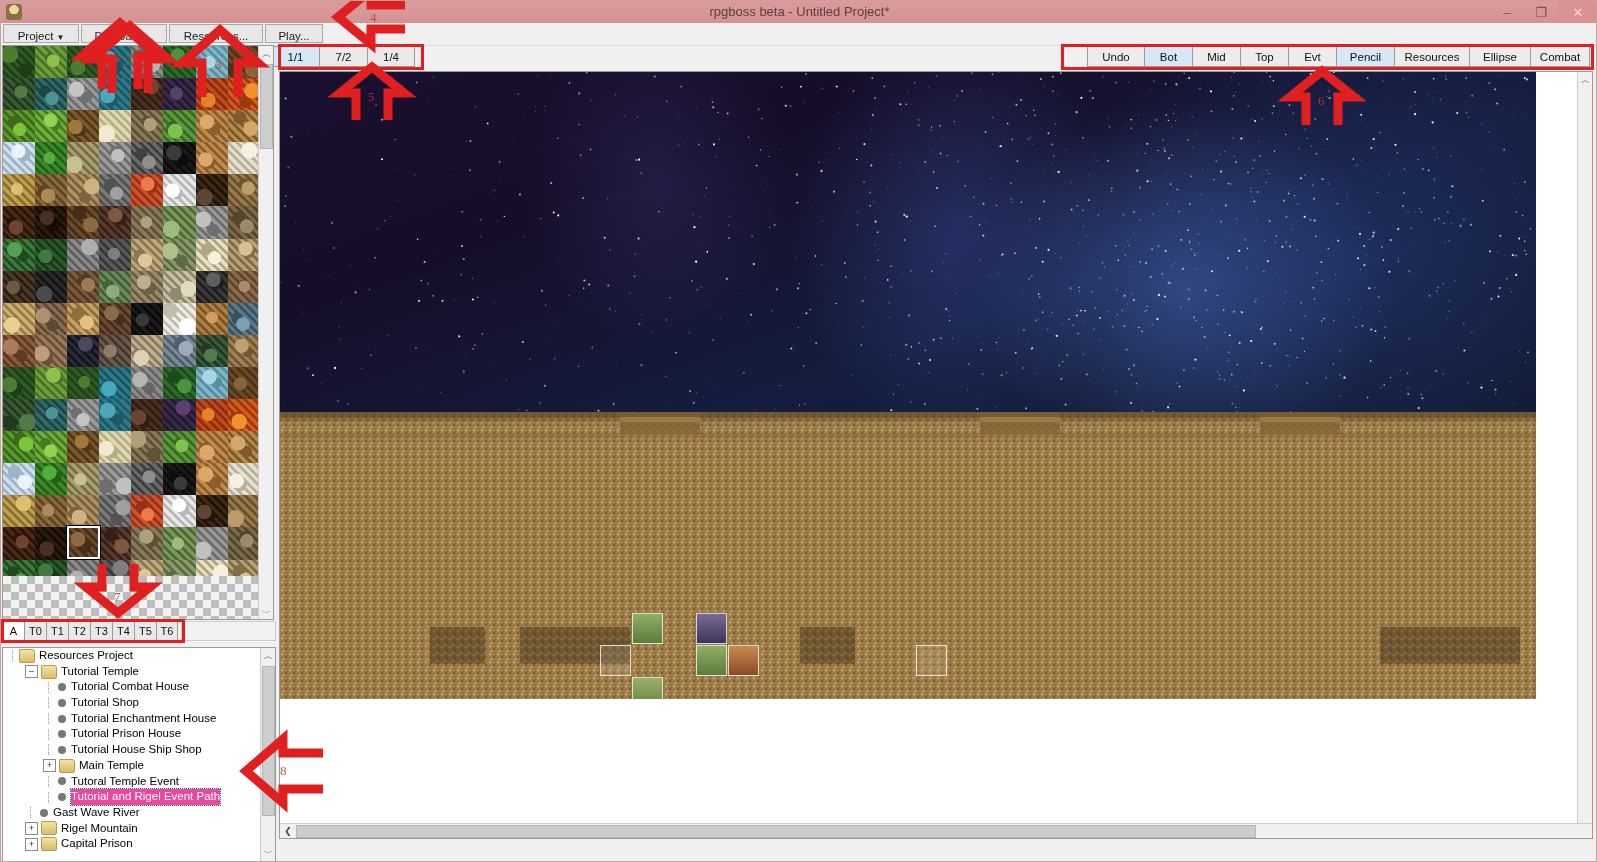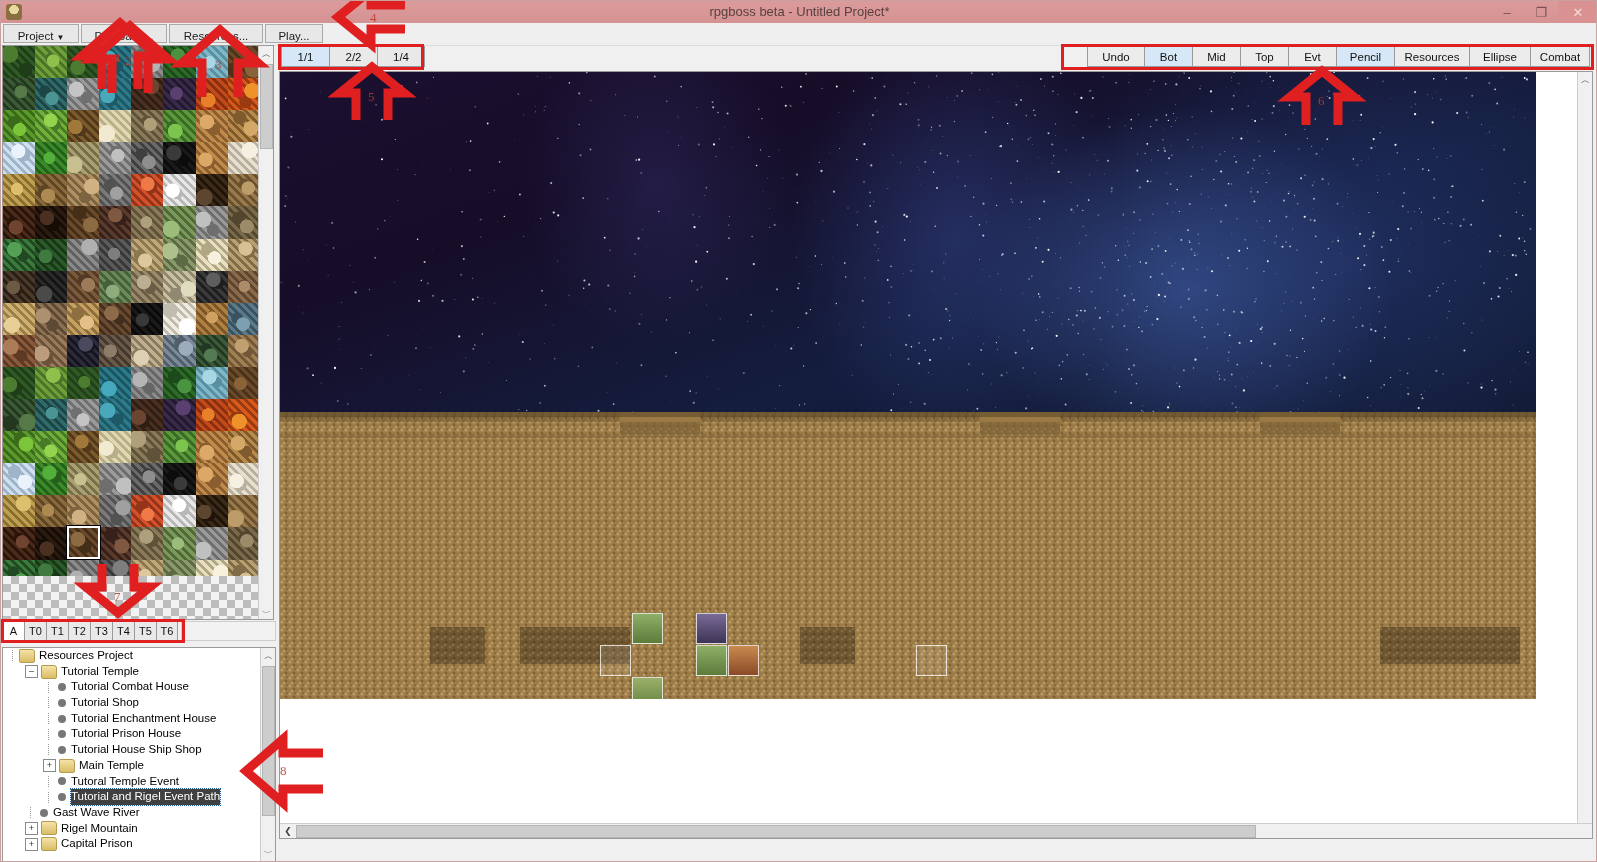--- a/index.html
+++ b/index.html
@@ -25,21 +25,21 @@
   
   .menustrip{position:absolute;left:0;top:22px;width:1597px;height:22px;
     background:#efefef;border-bottom:1px solid #dcdcdc;}
   .mbtn{position:absolute;top:1px;height:19px;background:#e8e8e8;
     border:1px solid #a9a9a9;font-size:11.5px;color:#1a1a1a;
     display:flex;align-items:flex-end;justify-content:center;
     box-sizing:border-box;}
   .caret{margin-left:3px;font-size:8px;}
 
   
-  .zoomgrp{position:absolute;left:280px;top:45px;display:flex;align-items:center;}
+  .zoomgrp{position:absolute;left:270px;top:45px;display:flex;align-items:center;}
   .zbtn{width:48px;height:21px;background:#e9e9e9;border:1px solid #9a9a9a;
     border-right:none;font-size:11.5px;color:#111;display:flex;
     align-items:center;justify-content:center;box-sizing:border-box;}
   .zbtn:last-child{border-right:1px solid #9a9a9a;}
   .zbtn.sel{background:#d6e7f7;}
 
   
   .tools{position:absolute;right:6px;top:45px;display:flex;}
   .tbtn{height:21px;background:#ececec;border:1px solid #9a9a9a;
     border-right:none;font-size:11.5px;color:#111;display:flex;
@@ -92,21 +92,21 @@
     display:inline-flex;align-items:center;justify-content:center;
     font-size:9px;line-height:9px;color:#333;margin-right:3px;flex:none;}
   .dotted{width:12px;height:11px;flex:none;position:relative;}
   .dotted:before{content:"";position:absolute;left:5px;top:0;bottom:0;
     border-left:1px dotted #9a9a9a;}
   .folder{width:14px;height:12px;flex:none;margin-right:4px;
     background:linear-gradient(#f4e3a8,#d9bd66);border:1px solid #b49b4e;
     border-radius:1px 3px 2px 2px;}
   .evtdot{width:8px;height:8px;border-radius:50%;background:#777;
     flex:none;margin:0 5px 0 3px;}
-  .trow.sel .lbl{background:#404040;color:#fff;outline:1px dotted #1a5fa4;}
+  .trow.sel .lbl{background:#ec4899;color:#fff;outline:1px dotted #1a5fa4;}
   .tree-sb{position:absolute;right:0;top:0;width:15px;height:100%;
     background:#f0f0f0;border-left:1px solid #cdcdcd;box-sizing:border-box;}
 
   
   .mapwrap{position:absolute;left:278px;top:70px;width:1314px;height:768px;
     background:#fff;border:1px solid #9a9a9a;box-sizing:border-box;
     overflow:hidden;}
   .mapcanvas{position:absolute;left:0;top:0;width:1256px;height:627px;
     overflow:hidden;}
   .sky{position:absolute;left:0;top:0;width:1256px;height:372px;
@@ -162,21 +162,21 @@
         <span>Project</span>
         <span class="caret">▼</span>
       </div>
     <div class="mbtn" style="left:80px;width:86px">Database...</div>
     <div class="mbtn" style="left:168px;width:94px">Resources...</div>
     <div class="mbtn" style="left:264px;width:58px">Play...</div>
   </div>
 
   <div class="zoomgrp">
     <div class="zbtn sel">1/1</div>
-    <div class="zbtn">2/2</div>
+    <div class="zbtn">7/2</div>
     <div class="zbtn">1/4</div>
   </div>
 
   <div class="tools">
     <div class="tbtn" style="width:57px">Undo</div>
     <div class="tbtn sel" style="width:48px">Bot</div>
     <div class="tbtn" style="width:48px">Mid</div>
     <div class="tbtn" style="width:48px">Top</div>
     <div class="tbtn" style="width:48px">Evt</div>
     <div class="tbtn sel" style="width:58px">Pencil</div>

